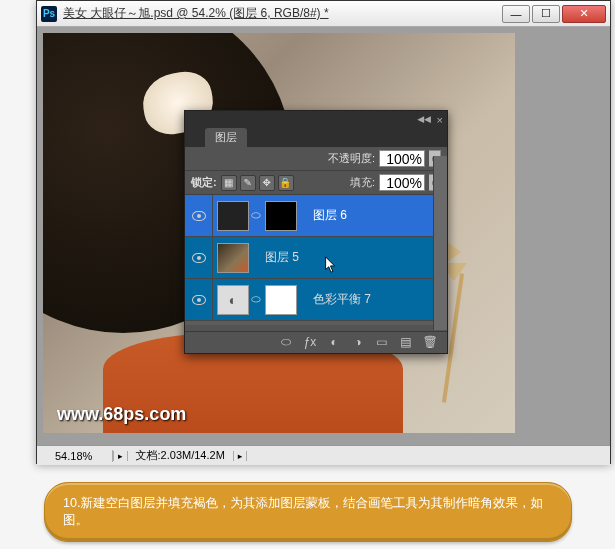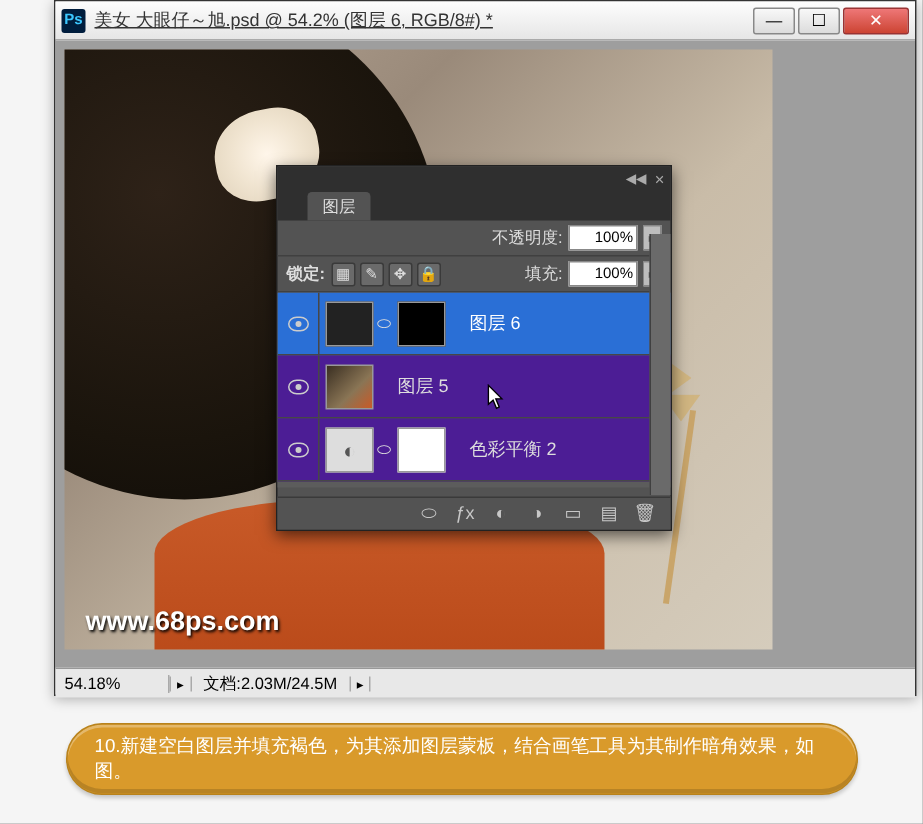--- a/index.html
+++ b/index.html
@@ -18,62 +18,62 @@
 .canvas-img { position: absolute; left: 6px; top: 6px; width: 472px; height: 400px; background: linear-gradient(135deg,#b8a898 0%, #9a8a7a 30%, #c9bca8 60%, #d5ccbc 100%); overflow: hidden; }
 .hair { position: absolute; left: -90px; top: -40px; width: 340px; height: 340px; background: radial-gradient(circle at 45% 40%, #2e2218 0%, #1a140c 60%, #0d0a06 100%); border-radius: 50%; }
 .flower { position: absolute; left: 100px; top: 40px; width: 70px; height: 60px; background: radial-gradient(circle at 50% 50%, #fff6ea 0%, #f0e4d0 50%, #e0d2ba 100%); border-radius: 50% 40% 50% 40%; transform: rotate(-10deg); }
 .kimono { position: absolute; left: 60px; bottom: -20px; width: 300px; height: 120px; background: linear-gradient(#c85a28,#b84818); border-radius: 40% 40% 0 0 / 30% 30% 0 0; }
 .pinwheel-stick { position: absolute; right: 60px; bottom: 30px; width: 4px; height: 130px; background: #c9a56a; transform: rotate(8deg); }
 .pinwheel { position: absolute; right: 40px; bottom: 140px; width: 60px; height: 60px; }
 .pinwheel .blade { position: absolute; left: 28px; top: 6px; width: 18px; height: 26px; background: rgba(210,175,110,0.7); clip-path: polygon(0 0, 100% 50%, 0 100%); transform-origin: 0 24px; }
 .watermark { position: absolute; left: 14px; bottom: 8px; color: #fff; font-weight: bold; font-size: 18px; text-shadow: 1px 1px 2px #000; font-family: Arial; }
 
 .statusbar { height: 20px; background: #e8e8e8; border-top: 1px solid #999; display: flex; align-items: center; font-size: 11px; }
-.zoom-box { width: 76px; border-right: 1px solid #aaa; padding: 0 6px; }
+.zoom-box { width: 76px; border-right: 1px solid #aaa; padding: 0 18px; }
 .doc-info { padding: 0 8px; }
 .status-arrow { border-left: 1px solid #aaa; border-right: 1px solid #aaa; padding: 0 4px; font-size: 9px; }
 
 
 .layers-panel { position: absolute; left: 184px; top: 110px; width: 264px; height: 244px; background: #535353; border: 1px solid #222; box-shadow: 0 3px 10px rgba(0,0,0,0.6); font-size: 11px; color: #ddd; }
 .panel-tabbar { height: 36px; background: #2f2f2f; display: flex; align-items: flex-end; padding-left: 20px; }
 .panel-tab { background: #535353; padding: 2px 10px; color: #ddd; font-size: 11px; border-radius: 3px 3px 0 0; }
 .panel-collapse { position: absolute; right: 16px; top: 3px; font-size: 9px; color: #aaa; }
 .panel-close { position: absolute; right: 4px; top: 3px; font-size: 11px; color: #aaa; }
 .panel-row { height: 24px; display: flex; align-items: center; padding: 0 6px; gap: 4px; border-bottom: 1px solid #404040; }
 .blend-select { background: #fff; color: #000; height: 18px; border: 1px solid #888; font-size: 11px; width: 84px; padding: 0 2px; display: flex; align-items: center; justify-content: space-between; }
 .blend-select::after { content: "▾"; font-size: 9px; }
 .pct-label { margin-left: auto; font-size: 11px; }
-.pct-input { background: #fff; color: #000; border: 1px solid #888; width: 46px; height: 17px; font-size: 10px; text-align: center; padding-right: 2px; display: flex; align-items: center; justify-content: flex-end; }
+.pct-input { background: #fff; color: #000; border: 1px solid #888; width: 46px; height: 17px; font-size: 14px; text-align: center; padding-right: 2px; display: flex; align-items: center; justify-content: flex-end; }
 .pct-arrow { width: 12px; height: 17px; background: #bdbdbd; border: 1px solid #888; border-left: none; display: flex; align-items: center; justify-content: center; font-size: 8px; color: #333; }
 .lock-label { font-size: 11px; font-weight: bold; }
 .lock-icons { display: flex; gap: 3px; }
 .lock-icon { width: 16px; height: 16px; background: #6a6a6a; border: 1px solid #3a3a3a; border-radius: 2px; display: flex; align-items: center; justify-content: center; font-size: 10px; color: #ddd; }
 
 .layers-list { background: #5c5c5c; height: 130px; overflow: hidden; }
-.layer-row { height: 42px; display: flex; align-items: center; border-bottom: 1px solid #474747; background: #4c1d95; }
+.layer-row { height: 42px; display: flex; align-items: center; border-bottom: 1px solid #474747; background: #0369a1; }
 .layer-row.selected { background: #2a6fd6; color: #fff; }
 .vis-col { width: 28px; height: 100%; border-right: 1px solid #474747; display: flex; align-items: center; justify-content: center; }
 .eye-icon { width: 14px; height: 10px; border: 1px solid #ccc; border-radius: 50% / 60%; position: relative; }
 .eye-icon::after { content: ""; position: absolute; left: 4px; top: 2px; width: 4px; height: 4px; background: #ccc; border-radius: 50%; }
 .thumb { width: 32px; height: 30px; border: 1px solid #999; margin-left: 4px; background: #222; }
 .thumb.photo { background: linear-gradient(135deg,#3a2f22,#8a7555 60%,#c85a28); }
 .thumb.adjust { background: #ddd; display: flex; align-items: center; justify-content: center; color: #555; font-size: 14px; }
 .mask-thumb { width: 32px; height: 30px; border: 1px solid #999; margin-left: 4px; background: #000; }
 .mask-thumb.white { background: #fff; }
 .link-icon { width: 10px; text-align: center; color: #ddd; font-size: 11px; margin-left: 2px; }
 .layer-name { margin-left: 16px; font-size: 12px; }
 .scrollbar-track { position: absolute; right: 0; top: 45px; width: 14px; height: 174px; background: #6a6a6a; border-left: 1px solid #404040; }
 
 .panel-bottom { position: absolute; bottom: 0; left: 0; right: 0; height: 22px; background: #535353; border-top: 1px solid #3a3a3a; display: flex; align-items: center; justify-content: flex-end; gap: 6px; padding: 0 8px; }
 .pb-icon { width: 18px; height: 16px; color: #c8c8c8; font-size: 12px; text-align: center; }
 
 .cursor-arrow { position: absolute; left: 324px; top: 256px; width: 14px; height: 18px; pointer-events: none; }
 
 
-.caption { position: absolute; left: 44px; top: 482px; width: 528px; height: 48px; background: #d99a2b; border-radius: 24px; color: #fff; font-size: 12.5px; display: flex; align-items: center; justify-content: center; padding: 0 18px; box-shadow: inset 0 -3px 0 rgba(0,0,0,0.15), inset 0 2px 0 rgba(255,255,255,0.3), 0 2px 3px rgba(0,0,0,0.2); border: 1px solid #b8821c; }
+.caption { position: absolute; left: 44px; top: 482px; width: 528px; height: 60px; background: #d99a2b; border-radius: 24px; color: #fff; font-size: 12.5px; display: flex; align-items: center; justify-content: center; padding: 0 18px; box-shadow: inset 0 -3px 0 rgba(0,0,0,0.15), inset 0 2px 0 rgba(255,255,255,0.3), 0 2px 3px rgba(0,0,0,0.2); border: 1px solid #b8821c; }
 </style>
 </head>
 <body>
 
 <div class="ps-window">
   <div class="titlebar">
     <div class="ps-icon">Ps</div>
     <div class="titlebar-title">美女 大眼仔～旭.psd @ 54.2% (图层 6, RGB/8#) *</div>
     <div class="titlebar-spacer"></div>
     <div class="win-btn">—</div>
@@ -93,21 +93,21 @@
         <div class="blade" style="transform:rotate(180deg)"></div>
         <div class="blade" style="transform:rotate(270deg)"></div>
       </div>
       <div class="watermark">www.68ps.com</div>
     </div>
   </div>
 
   <div class="statusbar">
     <div class="zoom-box">54.18%</div>
     <div class="status-arrow">▸</div>
-    <div class="doc-info">文档:2.03M/24.5M</div>
+    <div class="doc-info">文档:2.03M/14.2M</div>
     <div class="status-arrow">▸</div>
   </div>
 </div>
 
 <div class="layers-panel">
   <div class="panel-tabbar">
     <div class="panel-tab">图层</div>
     <div class="panel-collapse">◀◀</div>
     <div class="panel-close">×</div>
   </div>
@@ -148,21 +148,21 @@
       <div class="thumb photo"></div>
       <div class="layer-name">图层 5</div>
     </div>
     <div class="layer-row">
       <div class="vis-col">
           <div class="eye-icon"></div>
         </div>
       <div class="thumb adjust">◐</div>
       <div class="link-icon">⬭</div>
       <div class="mask-thumb white"></div>
-      <div class="layer-name">色彩平衡 2</div>
+      <div class="layer-name">色彩平衡 7</div>
     </div>
   </div>
 
   <div class="scrollbar-track"></div>
 
   <div class="panel-bottom">
     <div class="pb-icon">⬭</div>
     <div class="pb-icon">ƒx</div>
     <div class="pb-icon">◐</div>
     <div class="pb-icon">◑</div>

